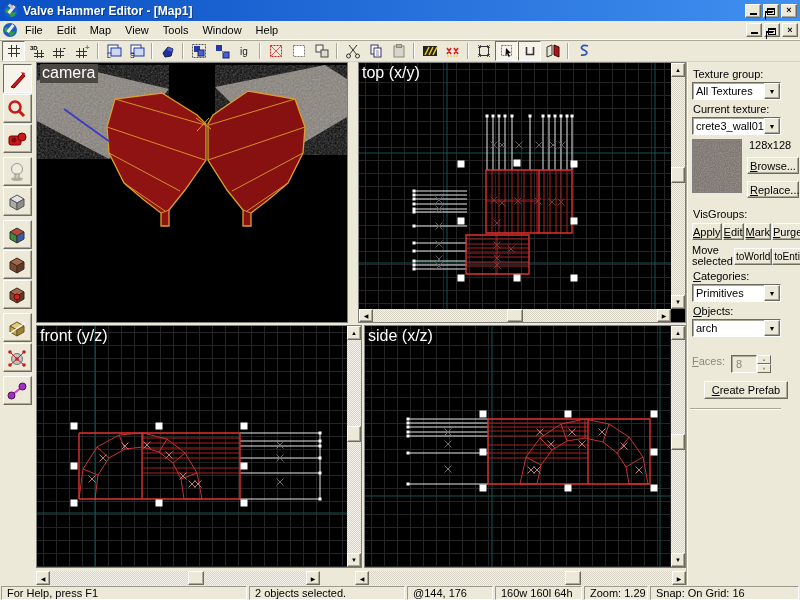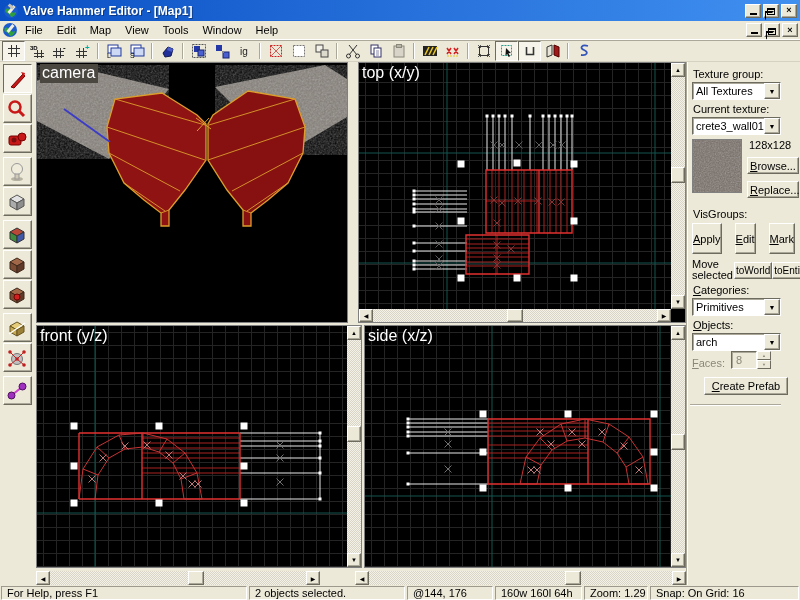--- a/index.html
+++ b/index.html
@@ -86,25 +86,25 @@
   .btn{background:#ece9d8;border:1px solid;border-color:#ffffff #6d6a5e #6d6a5e #ffffff;
        box-shadow:inset -1px -1px 0 #aca899;font-family:"Liberation Sans",sans-serif;
        font-size:11px;padding:1px 2px;}
   .tex-col .btn{height:17px;width:52px;margin-bottom:7px}
   .listbox{height:102px;background:#fff;border:1px solid;border-color:#6d6a5e #ffffff #ffffff #6d6a5e;
            box-shadow:inset 1px 1px 0 #aca899;padding:1px 2px;margin-top:1px}
   .vg-item{display:flex;align-items:center;height:13px}
   .vg-ico{width:0;height:0;border-left:7px solid #000;border-top:4px solid transparent;
           border-bottom:4px solid transparent;margin:1px 3px 0 1px}
   .btnrow4{display:flex;margin-top:3px}
-  .btnrow4 .btn{flex:1;height:31px;margin-right:13px;padding:1px 0}
+  .btnrow4 .btn{flex:1;height:17px;margin-right:1px;padding:1px 0}
   .moverow{display:flex;margin-top:5px;align-items:center}
   .mlabel{width:42px;line-height:11px}
   .moverow .btn{height:17px;font-size:10px;padding:1px 1px}
-  .facesrow{display:flex;align-items:flex-end;margin-top:0}
+  .facesrow{display:flex;align-items:flex-start;margin-top:18px}
   .spinfield{width:26px;height:18px;background:#ece9d8;border:1px solid;
              border-color:#6d6a5e #ffffff #ffffff #6d6a5e;box-shadow:inset 1px 1px 0 #aca899;
              color:#8b887a;padding:2px 0 0 4px;margin-left:6px}
   .spinner{display:flex;flex-direction:column;width:14px;height:18px}
   .spinner span{flex:1;font-size:4px;display:flex;align-items:center;justify-content:center;
              color:#8b887a;background:#ece9d8;border:1px solid;
              border-color:#ffffff #6d6a5e #6d6a5e #ffffff}
   .createprefab{display:block;width:84px;height:18px;margin:8px auto 0 12px}
   hr.groove{border:none;border-top:1px solid #aca899;border-bottom:1px solid #fff;margin:9px 0 0 -2px}
 

